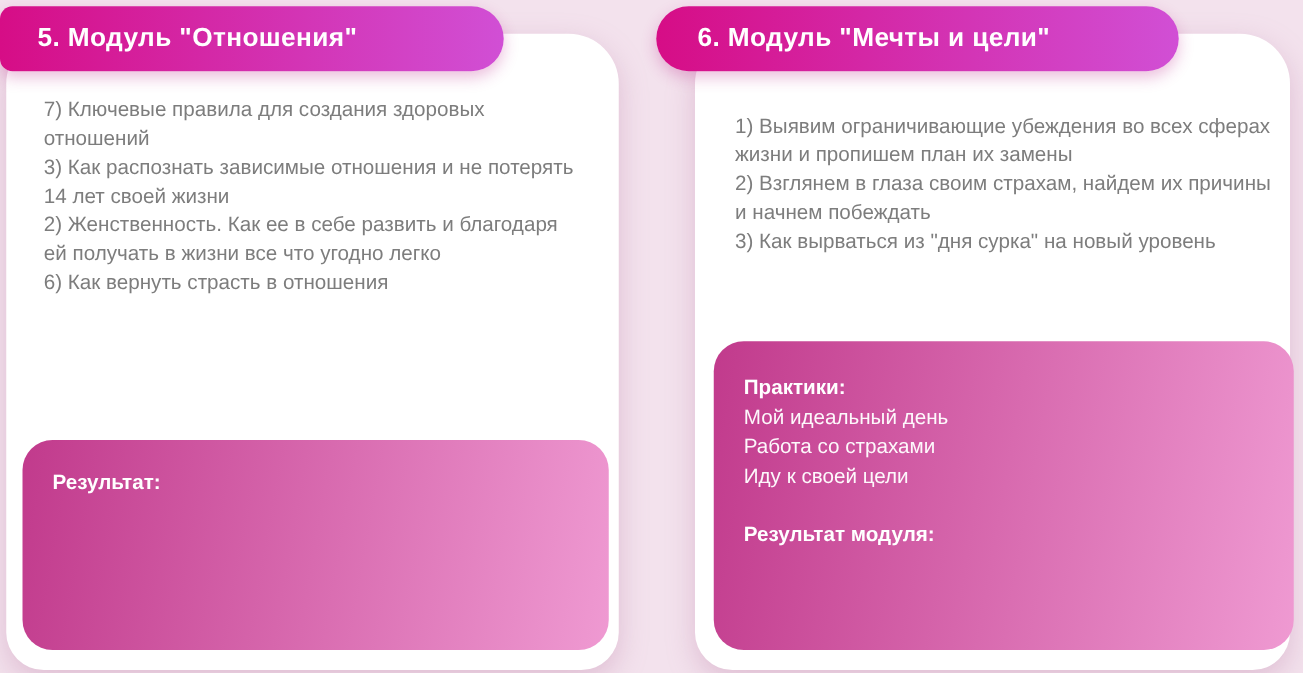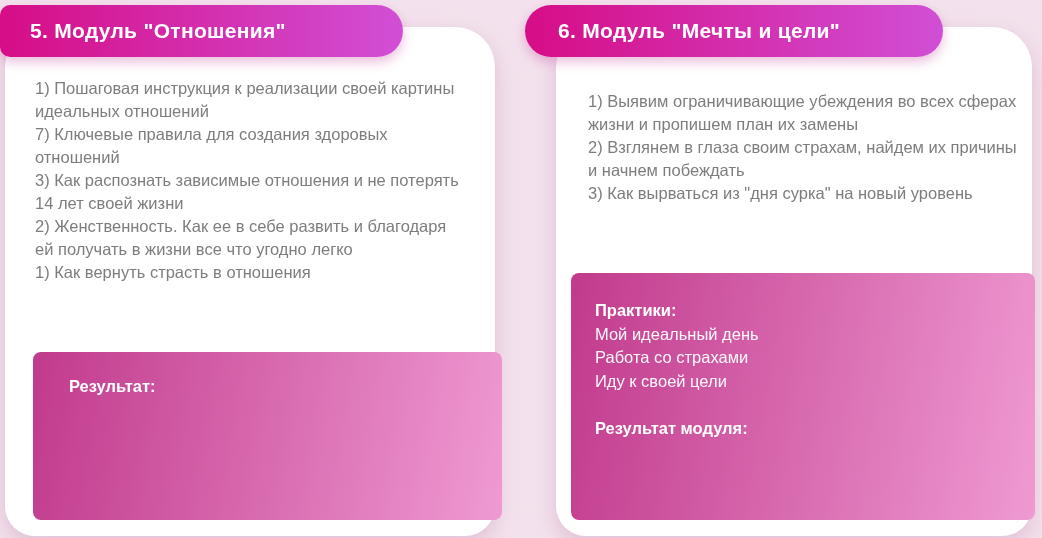--- a/index.html
+++ b/index.html
@@ -59,33 +59,32 @@
     color: #7d7d7d;
     font-size: 16.5px;
     line-height: 23px;
   }
   .list-left  { left: 30px; top: 50px; width: 432px; }
   .list-right { left: 32px; top: 63px; width: 436px; }
 
   .result-box {
     position: absolute;
     background: linear-gradient(100deg, #c13a8c 0%, #ef9ad2 100%);
-    border-radius: 8px;
+    border-radius: 24px;
     box-sizing: border-box;
     color: #ffffff;
     font-size: 16.5px;
     line-height: 23.5px;
   }
   .box-left {
     left: 13px;
     top: 325px;
     width: 469px;
     height: 168px;
-    padding: 23px 36px;
-    margin-left: 15px;
+    padding: 23px 24px;
   }
   .box-right {
     left: 15px;
     top: 246px;
     width: 464px;
     height: 247px;
     padding: 26px 24px;
   }
   .box-title {
     font-weight: 700;
@@ -95,25 +94,24 @@
     white-space: pre-line;
     color: rgba(255, 255, 255, 0.96);
   }
   .box-gap { height: 24px; }
 </style>
 </head>
 <body>
 
 <div class="card card-left">
   <div class="list list-left">
-    <div>1) Пошаговая инструкция к реализации своей картины идеальных отношений</div>
     <div>7) Ключевые правила для создания здоровых отношений</div>
     <div>3) Как распознать зависимые отношения и не потерять 14 лет своей жизни</div>
     <div>2) Женственность. Как ее в себе развить и благодаря ей получать в жизни все что угодно легко</div>
-    <div>1) Как вернуть страсть в отношения</div>
+    <div>6) Как вернуть страсть в отношения</div>
   </div>
   <div class="result-box box-left">
     <div class="box-title">Результат:</div>
   </div>
 </div>
 
 <div class="card card-right">
   <div class="list list-right">
     <div>1) Выявим ограничивающие убеждения во всех сферах жизни и пропишем план их замены</div>
     <div>2) Взглянем в глаза своим страхам, найдем их причины и начнем побеждать</div>

